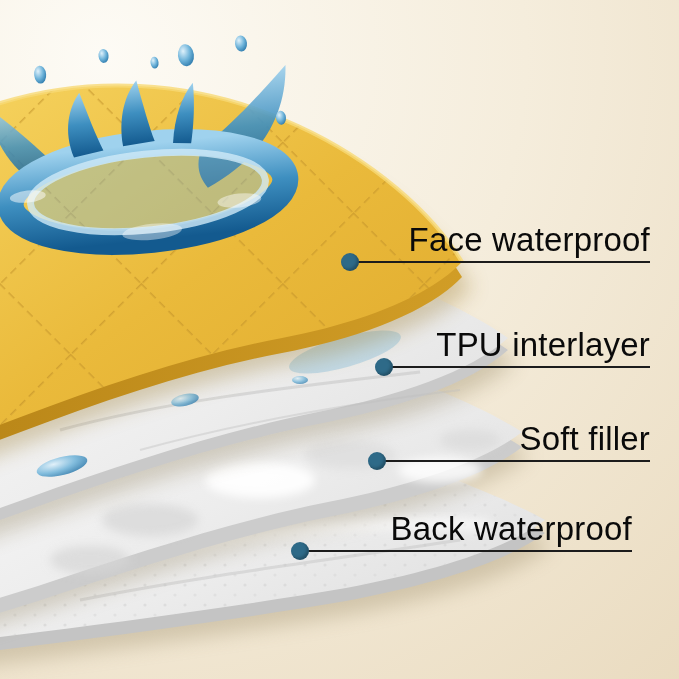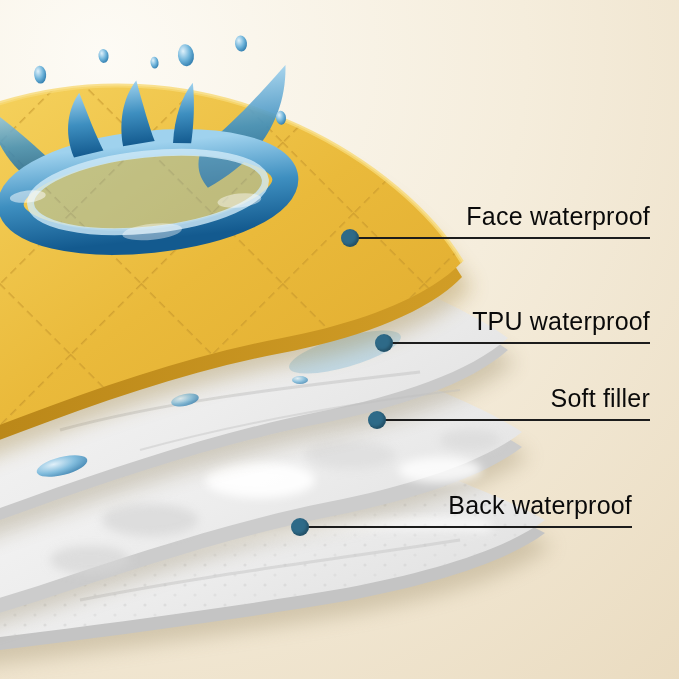--- a/index.html
+++ b/index.html
@@ -4,22 +4,22 @@
 <style>
   html,body{margin:0;padding:0;background:#fff;}
   .stage{
     position:relative;width:679px;height:679px;overflow:hidden;
     background:radial-gradient(130% 130% at 15% 8%, #fdfbf5 0%, #f5eddc 48%, #e9dabe 100%);
     font-family:"Liberation Sans",sans-serif;
   }
   .stage svg{position:absolute;left:0;top:0;}
   .callout{position:absolute;}
   .callout-label{
-    font-size:25px;font-weight:500;color:#0a0a0a;text-align:right;
-    margin-bottom:6px;white-space:nowrap;letter-spacing:.2px;line-height:30px;
+    font-size:33px;font-weight:500;color:#0a0a0a;text-align:right;
+    margin-bottom:6px;white-space:nowrap;letter-spacing:.2px;line-height:30px;margin-top:24px;
   }
   .callout-line{position:relative;height:2px;background:#1c1c1c;}
   .callout-dot{
     position:absolute;left:-9px;top:-8px;width:18px;height:18px;border-radius:50%;
     background:#2e6a88;box-shadow:inset -2px -2px 3px rgba(0,0,0,.25);
   }
 </style>
 </head>
 <body>
 
@@ -141,27 +141,27 @@
   </svg>
 
   <div class="callout" style="left:350px;top:201px;width:300px;">
     <div class="callout-label">Face waterproof</div>
     <div class="callout-line">
       <span class="callout-dot"></span>
     </div>
   </div>
 
   <div class="callout" style="left:384px;top:306px;width:266px;">
-    <div class="callout-label">TPU waterproof</div>
+    <div class="callout-label">TPU interlayer</div>
     <div class="callout-line">
       <span class="callout-dot"></span>
     </div>
   </div>
 
-  <div class="callout" style="left:377px;top:383px;width:273px;">
+  <div class="callout" style="left:377px;top:400px;width:273px;">
     <div class="callout-label">Soft filler</div>
     <div class="callout-line">
       <span class="callout-dot"></span>
     </div>
   </div>
 
   <div class="callout" style="left:300px;top:490px;width:332px;">
     <div class="callout-label">Back waterproof</div>
     <div class="callout-line">
       <span class="callout-dot"></span>

